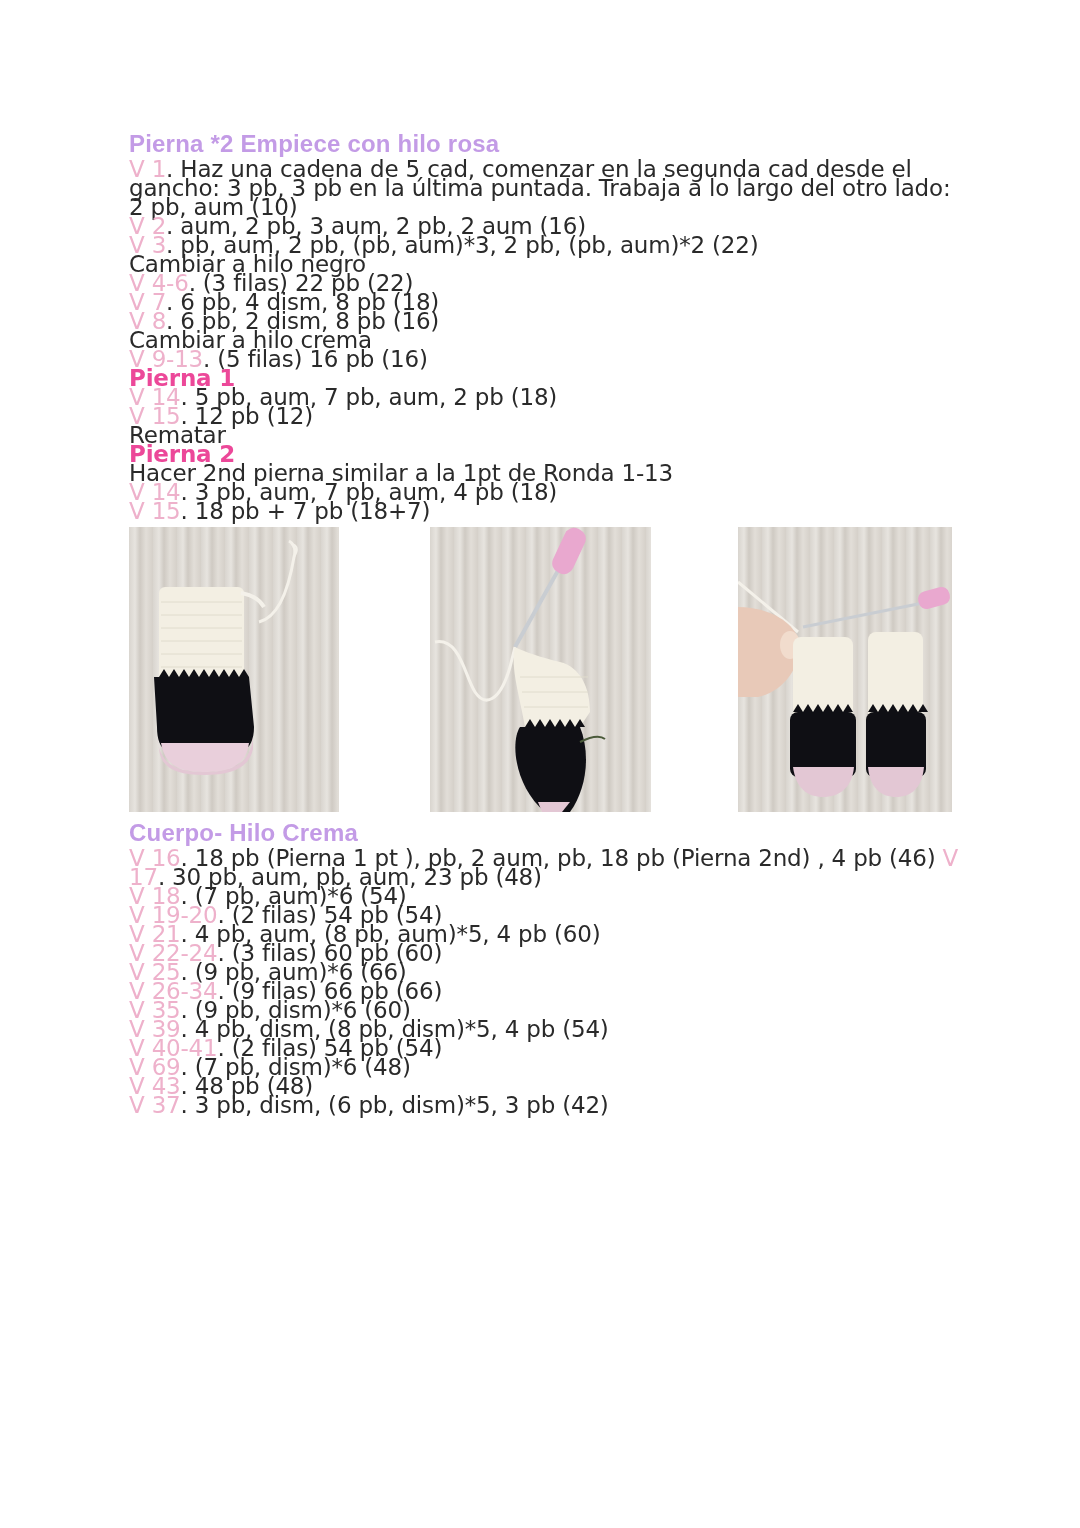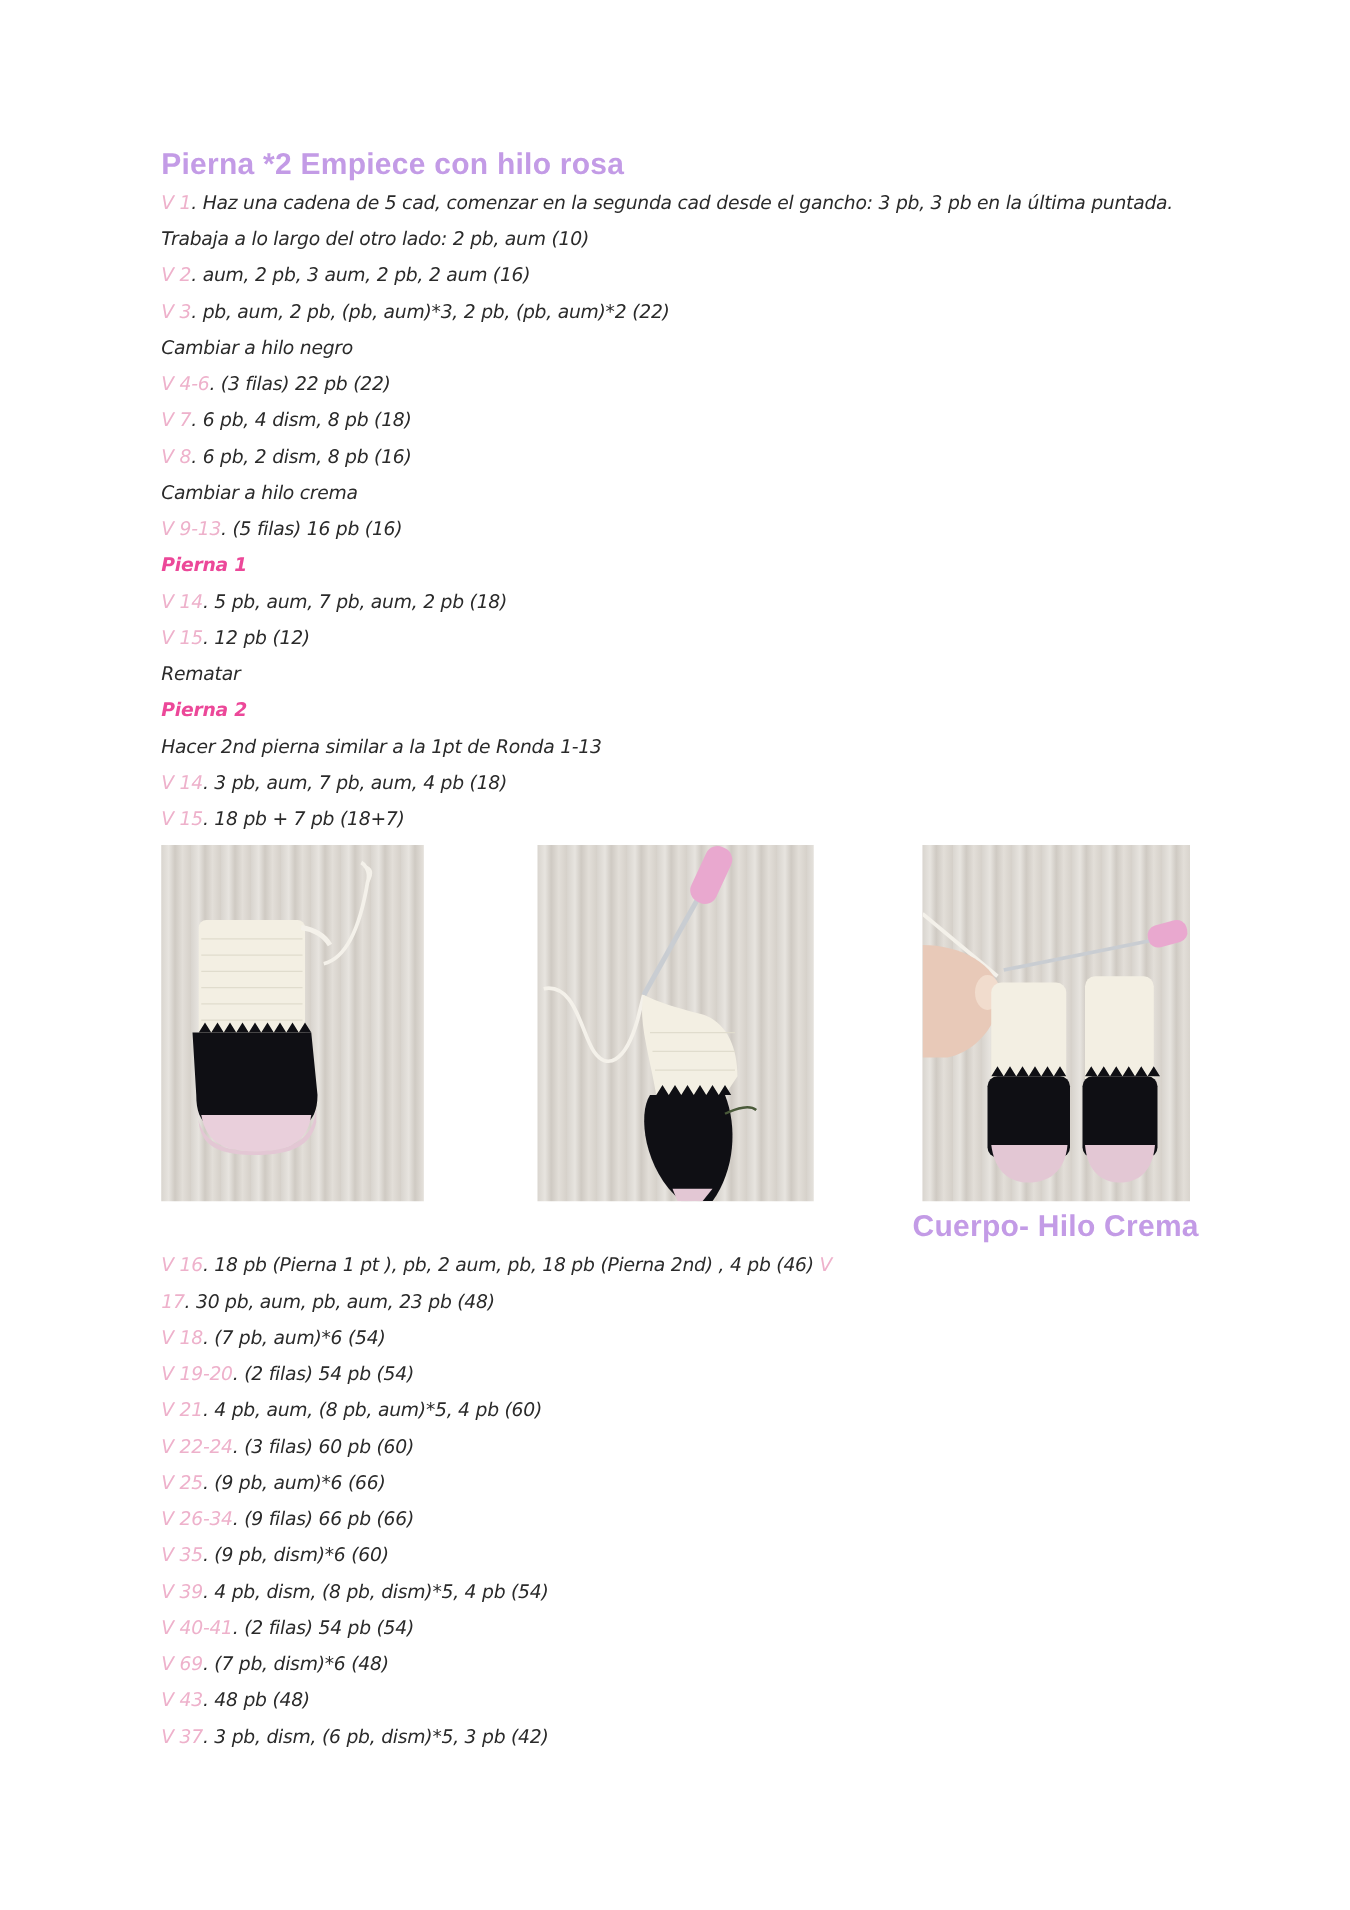--- a/index.html
+++ b/index.html
@@ -1,30 +1,30 @@
 <!DOCTYPE html>
 <html><head>
 <meta charset="utf-8">
 <style>
   html, body { margin: 0; padding: 0; background: #ffffff; }
   body { width: 1080px; height: 1528px; position: relative; overflow: hidden;
          font-family: "DejaVu Sans", sans-serif; color: #2a2a2a; }
-  .page { position: absolute; left: 129px; top: 116px; width: 830px; }
+  .page { position: absolute; left: 129px; top: 128px; width: 830px; }
   .h1 { font-family: "Liberation Sans", sans-serif; font-weight: bold; color: #c39be6;
         font-size: 24px; line-height: 32px; margin: 0; letter-spacing: 0.2px; }
-  .line { font-size: 15px; line-height: 29px; margin: 0; white-space: normal; letter-spacing: -0.2px; font-style: italic; }
+  .line { font-size: 23px; line-height: 19px; margin: 0; white-space: normal; letter-spacing: -0.2px; }
   .rnd { color: #eeb1cb; }
   .bold { font-weight: bold; color: #ec4899; }
   .photos { position: relative; height: 292px; margin-top: 4px; }
   .photo { position: absolute; top: 2px; height: 285px; overflow: hidden;
            background: repeating-linear-gradient(90deg, #d9d5cf 0px, #e7e4df 6px, #cfcac3 11px, #e2ded8 17px, #d5d0c9 24px); }
   .p1 { left: 0px; width: 210px; }
   .p2 { left: 301px; width: 221px; }
   .p3 { left: 609px; width: 214px; }
-  .h1.second { margin-top: 0px; text-align: right; }
+  .h1.second { margin-top: 0px; }
   svg { display: block; }
 </style>
 </head>
 <body>
 
 <div class="page">
 
   <h1 class="h1">Pierna *2 Empiece con hilo rosa</h1>
 
   <div>

